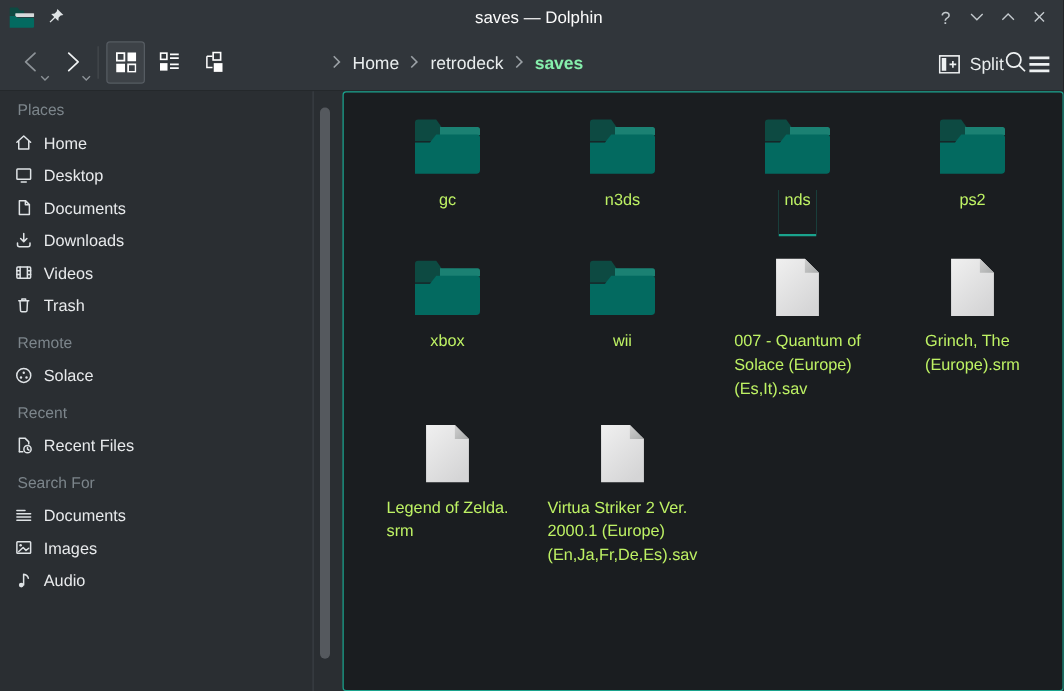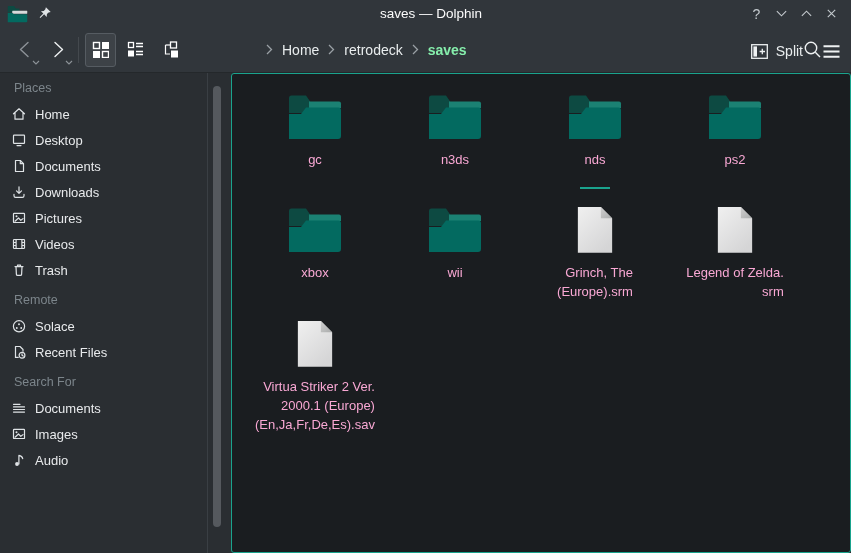--- a/index.html
+++ b/index.html
@@ -34,34 +34,34 @@
   .view-btn{width:31px;height:34px;display:flex;align-items:center;justify-content:center;border-radius:3px;margin:0 2px;}
   .view-btn.selected{background:#3d4247;border:1px solid #565c62;}
   .breadcrumb{flex:1;display:flex;align-items:center;gap:9px;margin-left:78px;font-size:14px;color:#e9edee;}
   .crumb{cursor:default;}
   .crumb.current{font-weight:bold;color:#86efac;}
   .toolbar-right{display:flex;align-items:flex-end;}
   .split-btn{display:flex;align-items:center;gap:8px;font-size:14px;color:#e9edee;}
 
   
   .main{flex:1;display:flex;min-height:0;background:var(--panel);}
-  .sidebar{width:208px;flex:0 0 auto;border-right:1px solid #3a3f44;padding-top:2px;overflow:hidden;font-size:13px;}
+  .sidebar{width:251px;flex:0 0 auto;border-right:1px solid #3a3f44;padding-top:2px;overflow:hidden;font-size:13px;}
   .side-header{height:26px;display:flex;align-items:center;padding-left:14px;color:var(--dimtext);font-size:12.5px;}
   .side-header.gap{margin-top:4px;}
   .side-item{height:26px;display:flex;align-items:center;padding-left:11px;gap:8px;color:#e8eaec;cursor:default;}
   .side-item svg{flex:0 0 auto;}
   .scroll-strip{width:23px;flex:0 0 auto;position:relative;}
   .scroll-handle{position:absolute;left:5px;top:13px;bottom:26px;width:8px;border-radius:4px;background:#55595e;}
 
   
   .view-area{flex:1;min-width:0;background:var(--view);border:1px solid var(--accent);border-radius:3px;overflow:hidden;}
   .grid{display:grid;grid-template-columns:repeat(4,140px);row-gap:19px;padding:19px 0 0 13px;justify-items:center;align-content:start;}
   .cell{width:140px;display:flex;flex-direction:column;align-items:center;}
   .icon-box{height:48px;display:flex;align-items:flex-end;justify-content:center;}
-  .item-label{margin-top:9px;font-size:13px;line-height:19px;color:#f9a8d4;text-align:right;max-width:134px;white-space:pre-line;}
+  .item-label{margin-top:9px;font-size:13px;line-height:19px;color:#bef264;text-align:left;max-width:134px;white-space:pre-line;}
   .cell.focused .item-label{box-shadow:0 2px 0 var(--accent);padding:0 5px 18px 5px;}
 
   .folder-svg .flap{fill:var(--folder-dark);}
   .folder-svg .strip{fill:var(--folder-light);}
   .folder-svg .body{fill:var(--folder-body);}
 
   svg{display:block;}
   .ico{stroke:var(--icon);fill:none;stroke-width:1.2;stroke-linecap:round;stroke-linejoin:round;}
   .ico .fillpart{fill:var(--icon);stroke:none;}
   .wicon{stroke:#eef1f2;fill:none;stroke-width:1.4;stroke-linecap:round;stroke-linejoin:round;}
@@ -229,28 +229,20 @@
       </div>
       <div class="side-item">
         <svg width="16" height="16" viewBox="0 0 16 16" class="ico">
             <path d="M8 2.8 V9 M5.5 6.8 L8 9.3 L10.5 6.8"></path>
             <path d="M3 10.3 V11.8 Q3 13.4 4.6 13.4 H11.4 Q13 13.4 13 11.8 V10.3"></path>
           </svg>
         <span>Downloads</span>
       </div>
       <div class="side-item">
         <svg width="16" height="16" viewBox="0 0 16 16" class="ico">
-            <rect x="2.5" y="3.3" width="11" height="9.2" rx="0.6"></rect>
-            <circle class="fillpart" cx="5.5" cy="6.2" r="1"></circle>
-            <path d="M4 11.2 L7.5 8 L9.8 10.3 L12 8.6"></path>
-          </svg>
-        <span>Pictures</span>
-      </div>
-      <div class="side-item">
-        <svg width="16" height="16" viewBox="0 0 16 16" class="ico">
             <rect x="2.5" y="3.5" width="11" height="9" rx="0.8"></rect>
             <path d="M5.1 3.5 V12.5 M10.9 3.5 V12.5 M2.5 6.5 H5.1 M2.5 9.5 H5.1 M10.9 6.5 H13.5 M10.9 9.5 H13.5"></path>
           </svg>
         <span>Videos</span>
       </div>
       <div class="side-item">
         <svg width="16" height="16" viewBox="0 0 16 16" class="ico">
             <path d="M4 4.6 H12 M6.5 4.6 V3.2 H9.5 V4.6"></path>
             <path d="M5 4.6 L5.4 12.4 Q5.5 13.4 6.5 13.4 H9.5 Q10.5 13.4 10.6 12.4 L11 4.6"></path>
           </svg>
@@ -261,20 +253,21 @@
       <div class="side-item">
         <svg width="16" height="16" viewBox="0 0 16 16" class="ico">
             <circle cx="8" cy="8.3" r="5.6"></circle>
             <circle class="fillpart" cx="8" cy="6.2" r="0.95"></circle>
             <circle class="fillpart" cx="5.8" cy="10" r="0.95"></circle>
             <circle class="fillpart" cx="10.2" cy="10" r="0.95"></circle>
           </svg>
         <span>Solace</span>
       </div>
 
+      <div class="side-header gap">Recent</div>
       <div class="side-item">
         <svg width="16" height="16" viewBox="0 0 16 16" class="ico">
             <path d="M4.5 13.4 V2.5 H9 L12 5.5 V7.2"></path>
             <path d="M4.5 13.4 H7.2"></path>
             <circle cx="11" cy="11.3" r="2.9"></circle>
             <path d="M11 9.9 V11.3 L12.2 12.1"></path>
           </svg>
         <span>Recent Files</span>
       </div>
 
@@ -368,50 +361,61 @@
           <div class="icon-box">
             <svg width="54" height="48" viewBox="0 0 54 48" class="folder-svg">
                 <path class="flap" d="M1 20 V5 Q1 2.5 3.5 2.5 H18 L22.5 9 H32 V20 Z"></path>
                 <path class="strip" d="M21 8.5 H51 Q53 8.5 53 10.5 V15 H21 Z"></path>
                 <path class="body" d="M1 46 V21 H13 L18 14.5 H50.5 Q53 14.5 53 17 V43 Q53 46 50 46 Z"></path>
               </svg>
           </div>
           <div class="item-label">wii</div>
         </div>
 
-
         <div class="cell">
           <div class="icon-box">
             <svg width="38" height="48" viewBox="0 0 38 49">
                 <path d="M1.5 1 H25 L36.5 12.5 V47.8 H1.5 Z" fill="url(#pageGrad)"></path>
                 <path d="M25 1 L36.5 12.5 H25 Z" fill="url(#foldGrad)"></path>
               </svg>
           </div>
-          <div class="item-label">Grinch, The
-(Europe).srm</div>
+          <div class="item-label">007 - Quantum of
+Solace (Europe)
+(Es,It).sav</div>
         </div>
 
         <div class="cell">
           <div class="icon-box">
             <svg width="38" height="48" viewBox="0 0 38 49">
                 <path d="M1.5 1 H25 L36.5 12.5 V47.8 H1.5 Z" fill="url(#pageGrad)"></path>
                 <path d="M25 1 L36.5 12.5 H25 Z" fill="url(#foldGrad)"></path>
               </svg>
           </div>
-          <div class="item-label">Legend of Zelda.
-srm</div>
+          <div class="item-label">Grinch, The
+(Europe).srm</div>
         </div>
 
         <div class="cell">
           <div class="icon-box">
             <svg width="38" height="48" viewBox="0 0 38 49">
                 <path d="M1.5 1 H25 L36.5 12.5 V47.8 H1.5 Z" fill="url(#pageGrad)"></path>
                 <path d="M25 1 L36.5 12.5 H25 Z" fill="url(#foldGrad)"></path>
               </svg>
           </div>
+          <div class="item-label">Legend of Zelda.
+srm</div>
+        </div>
+
+        <div class="cell">
+          <div class="icon-box">
+            <svg width="38" height="48" viewBox="0 0 38 49">
+                <path d="M1.5 1 H25 L36.5 12.5 V47.8 H1.5 Z" fill="url(#pageGrad)"></path>
+                <path d="M25 1 L36.5 12.5 H25 Z" fill="url(#foldGrad)"></path>
+              </svg>
+          </div>
           <div class="item-label">Virtua Striker 2 Ver.
 2000.1 (Europe)
 (En,Ja,Fr,De,Es).sav</div>
         </div>
 
       </div>
     </div>
   </div>
 </div>
 

